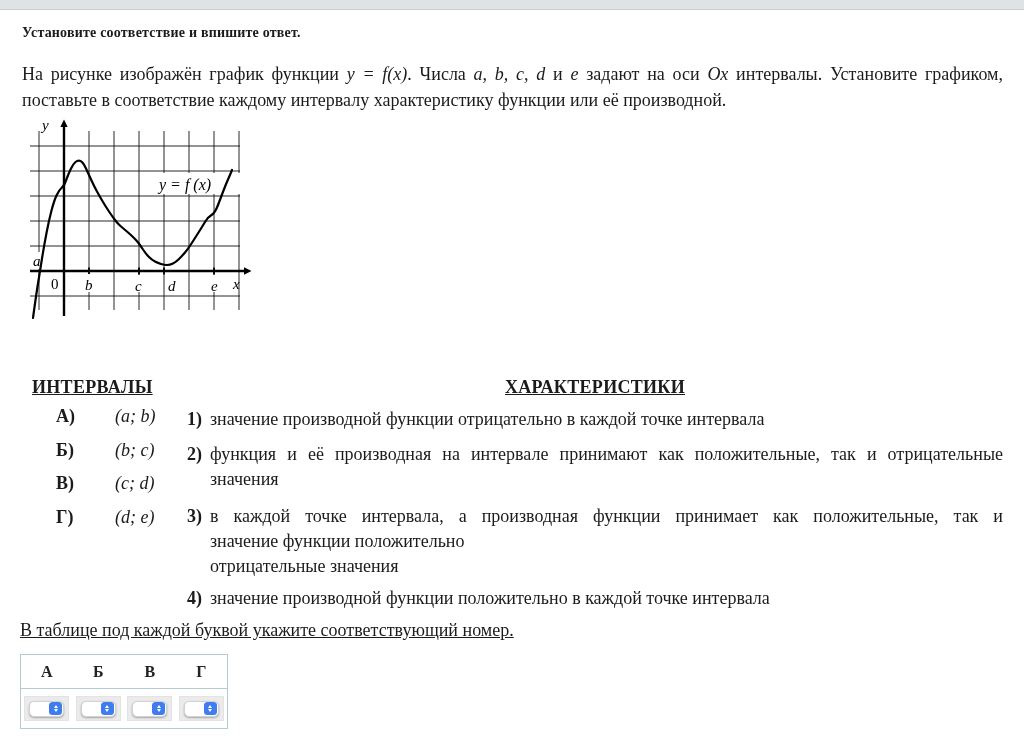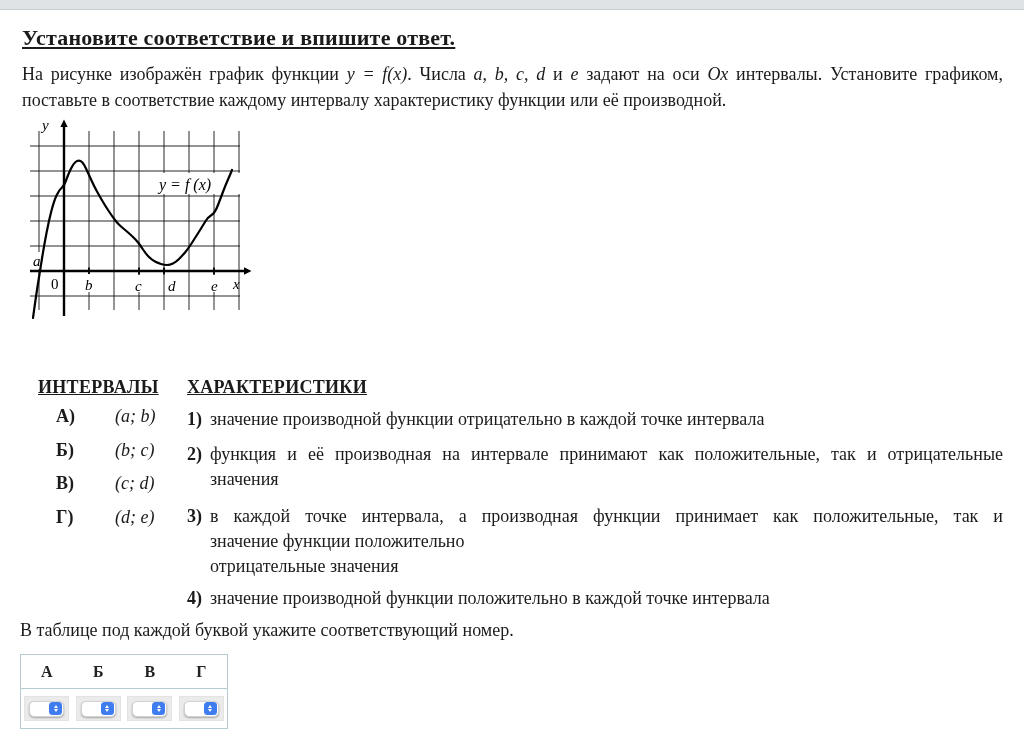--- a/index.html
+++ b/index.html
@@ -1,38 +1,38 @@
 <!DOCTYPE html>
 <html><head>
 <meta charset="utf-8">
 <style>
   html,body{margin:0;padding:0;background:#fff;}
   .page{position:relative;width:1024px;height:756px;background:#ffffff;overflow:hidden;
         font-family:"Liberation Serif",serif;color:#1b1b1b;}
   .top-strip{position:absolute;left:0;top:0;width:1024px;height:9px;background:#dfe3e5;border-bottom:1px solid #c9ced0;}
-  .title{position:absolute;left:22px;top:25px;font-size:22px;font-weight:bold;letter-spacing:.2px;text-decoration:underline;}
+  .title{position:absolute;left:22px;top:25px;font-size:14px;font-weight:bold;letter-spacing:.2px;}
   .prompt{position:absolute;left:22px;top:61px;width:981px;font-size:18px;line-height:26px;}
   .prompt .l1{text-align:justify;text-align-last:justify;}
   .it{font-style:italic;}
   .graph{position:absolute;left:28px;top:117px;}
   .sec-head{position:absolute;top:377px;font-size:18px;font-weight:bold;text-decoration:underline;letter-spacing:.3px;}
-  .head-int{left:38px;}
-  .head-char{left:187px;width:816px;text-align:left;}
+  .head-int{left:32px;}
+  .head-char{left:187px;width:816px;text-align:center;}
   .intervals{position:absolute;left:56px;top:406px;font-size:18px;}
   .int-row{height:23px;margin-bottom:10.5px;white-space:nowrap;}
   .int-letter{display:inline-block;min-width:31px;font-weight:bold;}
   .int-range{font-style:italic;margin-left:28px;}
   .chars{position:absolute;left:187px;top:407px;width:816px;font-size:18px;}
   .char-item{display:flex;line-height:25px;}
   .char-item .num{flex:none;width:23px;font-weight:bold;}
   .char-item .body{flex:1;}
   .char-item .ln{display:block;}
   .char-item .ln.stretch{text-align:justify;text-align-last:justify;}
   .m1{margin-top:10px;} .m2{margin-top:12px;} .m3{margin-top:7px;}
-  .tbl-instruction{position:absolute;left:20px;top:620px;font-size:18px;}
+  .tbl-instruction{position:absolute;left:20px;top:620px;font-size:18px;text-decoration:underline;}
   .answer-table{position:absolute;left:20px;top:654px;width:206px;border:1px solid #b6cad1;background:#fff;}
   .at-head{display:flex;height:33px;border-bottom:1px solid #b6cad1;}
   .at-head .th{flex:1;display:flex;align-items:center;justify-content:center;
                font-size:16px;font-weight:bold;color:#222;}
   .at-row{display:flex;height:39px;align-items:center;}
   .at-row .td{flex:1;display:flex;justify-content:center;}
   .patch{width:45px;height:25px;background:#ebebeb;border:1px solid #e3e3e3;box-sizing:border-box;
          display:flex;align-items:center;justify-content:center;}
   .select-pill{width:35px;height:16px;background:#fff;border:1px solid #d2d2d2;border-radius:5px;
                box-shadow:0 1px 2px rgba(0,0,0,.3);display:flex;align-items:center;justify-content:flex-end;

